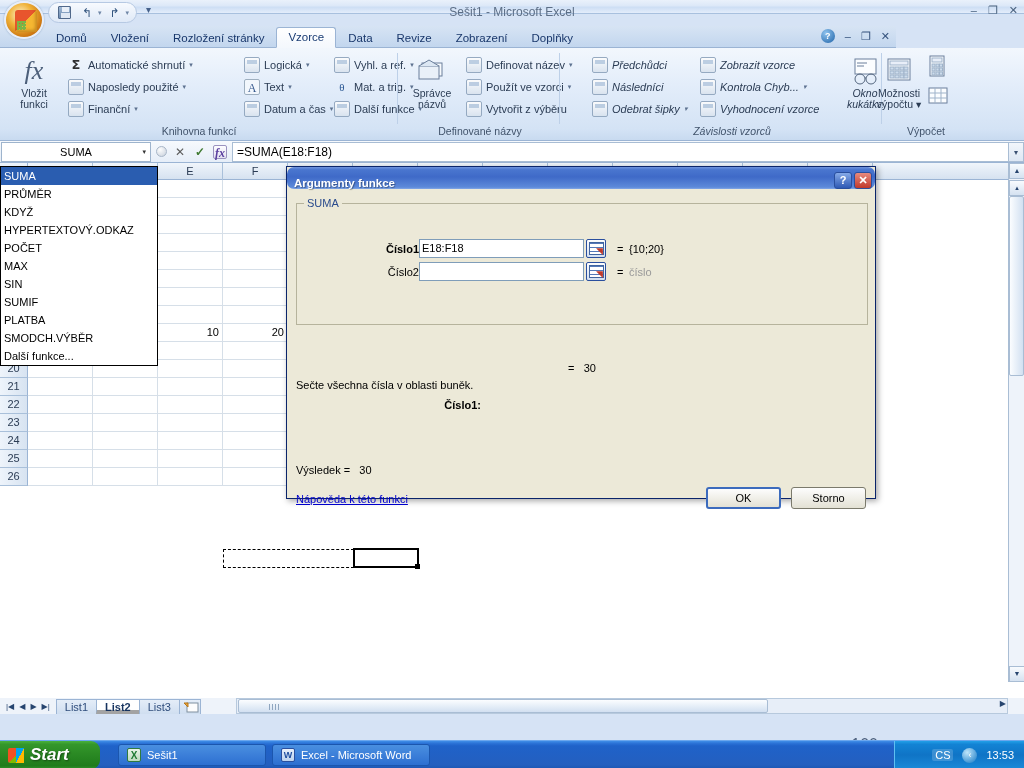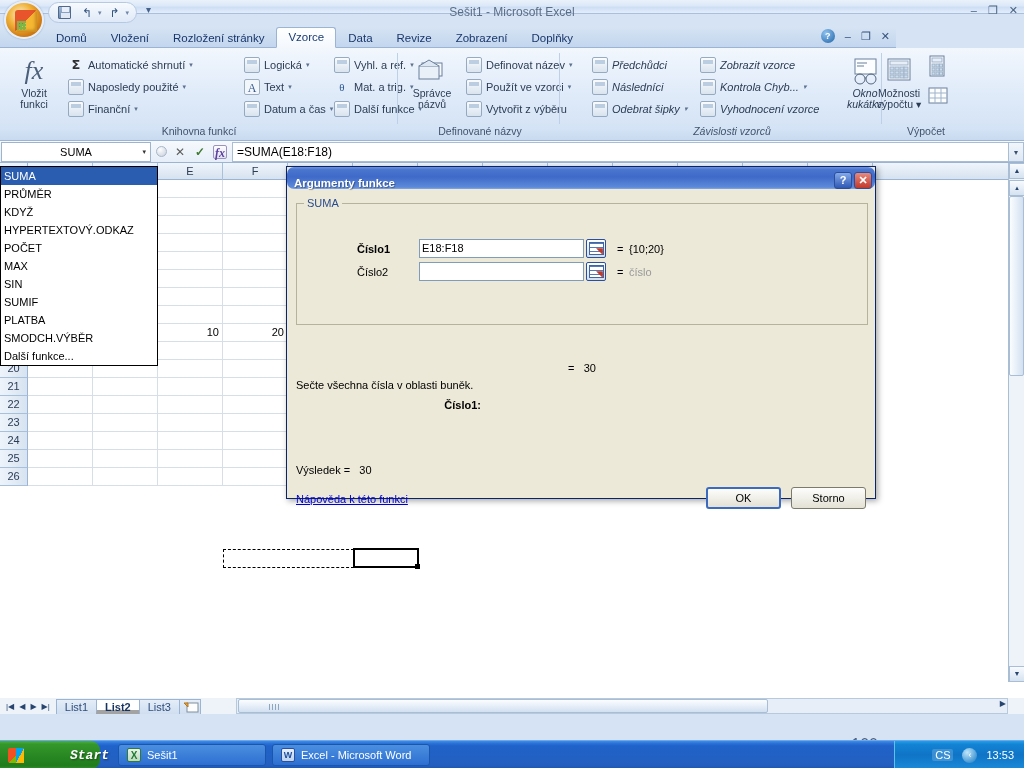--- a/index.html
+++ b/index.html
@@ -245,21 +245,21 @@
   .dlg-close{ background:linear-gradient(to bottom,#e88a7e,#c0392b); }
   .dlg-body{ position:relative; height:311px; padding:8px 9px 0 9px; }
   .fieldset{
     position:absolute; left:9px; top:14px; width:572px; height:122px;
     border:1px solid #b6b39c; background:#ece9d8;
   }
   .fieldset .legend{
     position:absolute; left:7px; top:-7px; background:#ece9d8; padding:0 3px; font-size:11px; color:#2a4b8d;
   }
   .argrow{ position:absolute; display:flex; align-items:center; }
-  .arglabel{ width:62px; text-align:left; padding-right:6px; font-size:11px; color:#000;}
+  .arglabel{ width:62px; text-align:right; font-size:11px; color:#000;}
   .arglabel.bold{ font-weight:bold; }
   .arginput{
     width:165px; height:19px; background:#fff; border:1px solid #7f9db9;
     font-size:11px; color:#000; padding:0 2px; line-height:17px;
   }
   .rangebtn{
     width:20px;height:19px; margin-left:2px; border:1px solid #2a4f9e; border-radius:2px;
     background:linear-gradient(to bottom,#fdfdfd,#d3dff0); position:relative; cursor:pointer;
   }
   .rangebtn .gridico{
@@ -303,22 +303,22 @@
   }
   .start-flag{
     width:16px;height:15px; position:relative; border-radius:2px; flex:none;
     background:
       linear-gradient(to bottom right,#f25022 0 50%, #7fba00 50% 100%);
   }
   .start-flag:after{
     content:""; position:absolute; left:8px; top:0; width:8px; height:15px;
     background: linear-gradient(to bottom right,#00a4ef 0 50%, #ffb900 50% 100%);
   }
-  .start-text{ font-family:Liberation Mono, monospace; font-style:italic; font-weight:bold; font-size:13px; color:#fff;
-    text-shadow:1px 1px 2px rgba(0,0,0,.45);margin-left:40px;}
+  .start-text{ font-family:Liberation Sans, sans-serif; font-style:italic; font-weight:bold; font-size:17px; color:#fff;
+    text-shadow:1px 1px 2px rgba(0,0,0,.45);}
   .tbitem{
     position:absolute; top:3px; height:22px; border:1px solid #1b56ae; border-radius:3px;
     background:linear-gradient(to bottom,#4a8fe0,#2d6fd1); display:flex; align-items:center;
     padding:0 8px; gap:6px; color:#fff; font-size:11px; cursor:pointer; overflow:hidden; white-space:nowrap;
   }
   .tb-ico{ width:14px; height:14px; border-radius:2px; flex:none; position:relative;}
   .tb-ico.excel{ background:linear-gradient(to bottom,#e8f3e8,#bcd9bc); border:1px solid #2f7a3f;}
   .tb-ico.excel:after{content:"X"; position:absolute; inset:0; color:#1e7a33; font-size:10px; font-weight:bold;
     text-align:center; line-height:13px;}
   .tb-ico.word{ background:linear-gradient(to bottom,#e8f0fb,#bcd2ee); border:1px solid #2a4f9e;}

